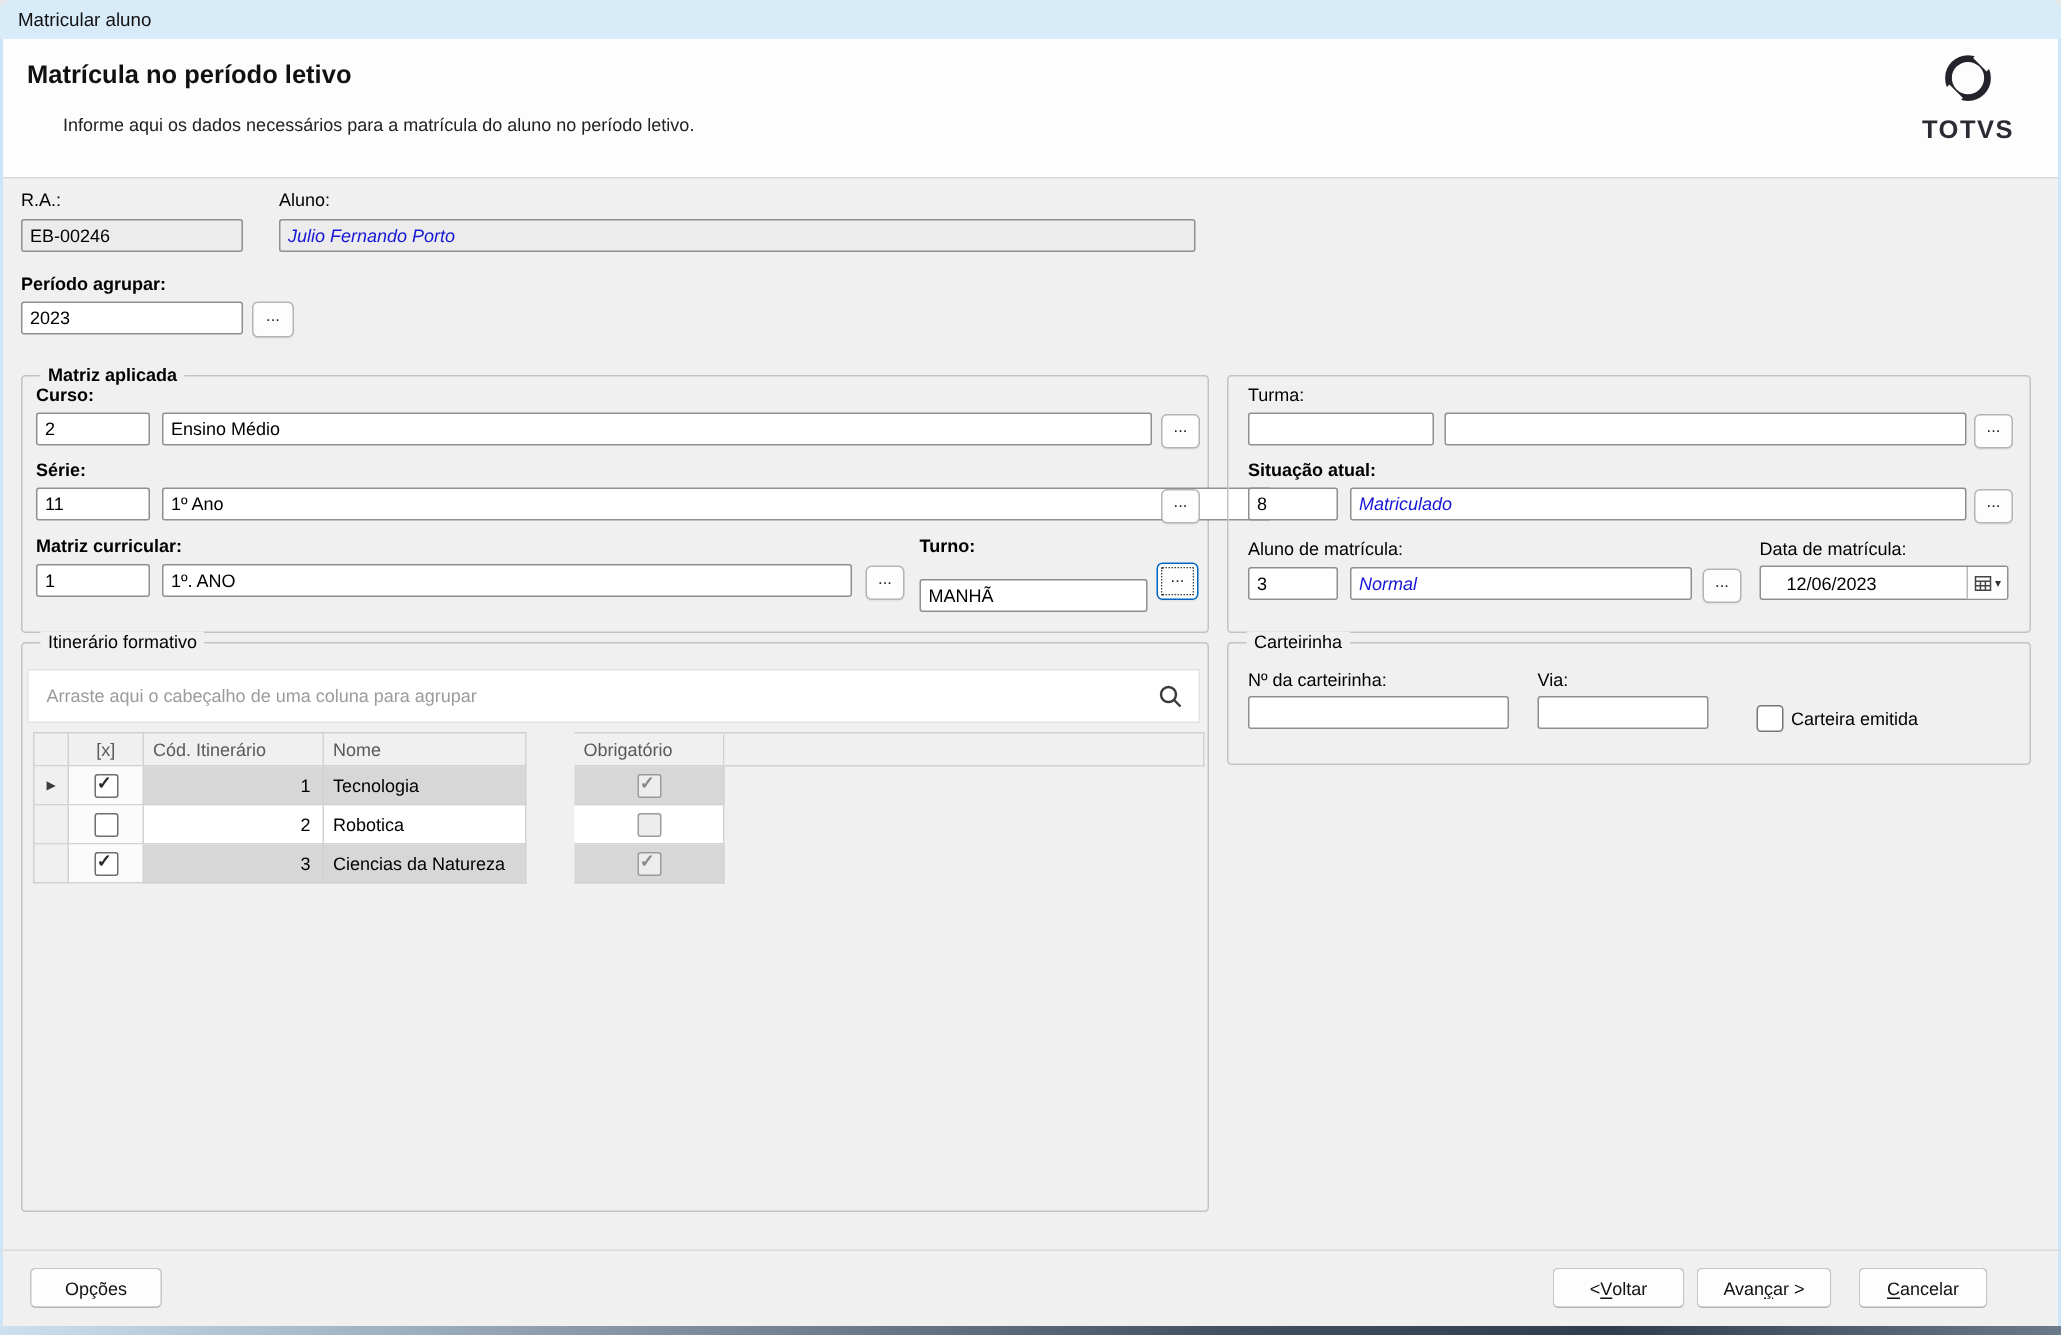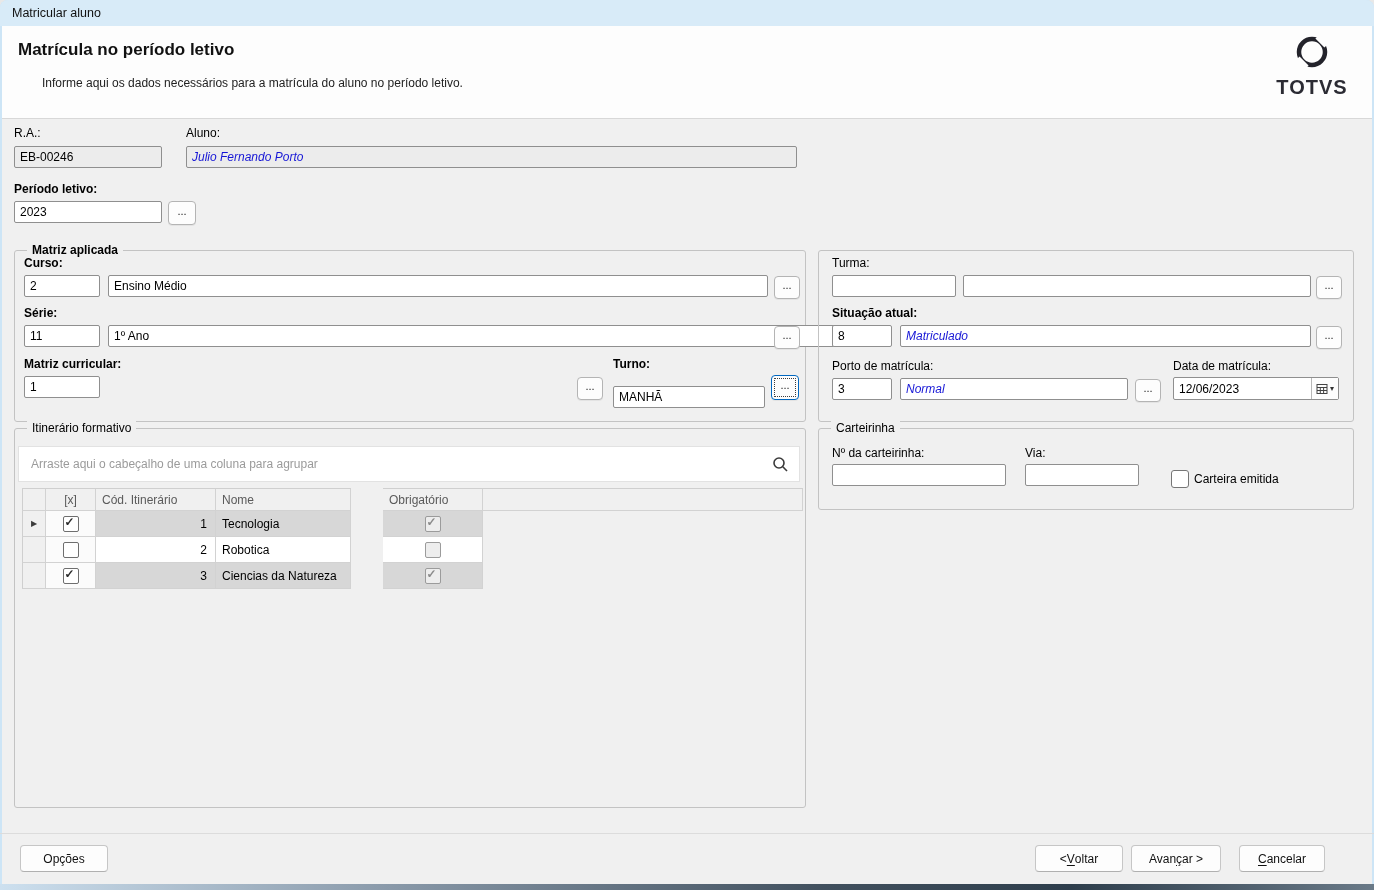--- a/index.html
+++ b/index.html
@@ -6,21 +6,21 @@
   .win{position:relative;width:1374px;height:890px;background:#f0f0f0;overflow:hidden;
        border-radius:8px 8px 0 0;
        box-shadow:inset 2px 0 0 #cde5f6, inset -2px 0 0 #cde5f6, inset 0 2px 0 #cde5f6;}
   .titlebar{position:absolute;left:0;top:0;width:100%;height:26px;background:#d8ebf8;
             font-size:12.5px;color:#111;line-height:26px;padding-left:12px;box-sizing:border-box;}
   .header{position:absolute;left:2px;top:26px;width:1370px;height:92px;background:#fdfdfd;
           border-bottom:1px solid #d8d8d8;}
   .htitle{position:absolute;left:16px;top:14px;font-size:17px;font-weight:bold;color:#111;}
   .hsub{position:absolute;left:40px;top:50px;font-size:12px;color:#222;}
   .brand{position:absolute;right:18px;top:8px;width:84px;text-align:center;}
-  .brandname{font-size:20px;font-weight:bold;letter-spacing:1px;color:#2b2b33;margin-top:2px;}
+  .brandname{font-size:17px;font-weight:bold;letter-spacing:1px;color:#2b2b33;margin-top:2px;}
   .lbl{position:absolute;font-size:12px;color:#000;white-space:nowrap;}
   .b{font-weight:bold;}
   .tf{position:absolute;height:22px;border:1px solid #8f8f8f;background:#fff;border-radius:2px;
       font-family:"Liberation Sans",sans-serif;font-size:12px;color:#000;padding:0 5px;box-sizing:border-box;outline:none;}
   .ro{background:#ececec;}
   .blue{color:#1616d6;font-style:italic;}
   .dots{position:absolute;width:24px;height:21px;background:#fdfdfd;border:1px solid #b4b4b4;border-radius:4px;
         font-size:11px;line-height:17px;text-align:center;color:#222;cursor:pointer;box-shadow:0 1px 0 rgba(0,0,0,.05);}
   .dots.focus{border:1px solid #0067c0;outline:1px dotted #3c3c3c;outline-offset:-4px;}
   .gbox{position:absolute;border:1px solid #c3c3c3;border-radius:3px;}
@@ -46,21 +46,21 @@
   .cobrig{width:100px;justify-content:center;margin-left:32px;}
   .fill{flex:1;}
   .arrow{font-size:8px;color:#3c3c3c;}
   .cb{width:14px;height:14px;border:1px solid #6e6e6e;background:#fff;border-radius:2px;position:relative;display:inline-block;}
   .cb.checked::after{content:"✓";position:absolute;left:1px;top:-2px;font-size:12px;font-weight:bold;color:#2b2b2b;}
   .cb.gray{background:#ededed;border-color:#9b9b9b;}
   .cb.gray.checked::after{color:#8a8a8a;}
   .cb2{position:absolute;width:16px;height:16px;border:1px solid #767676;background:#fff;border-radius:3px;display:inline-block;}
   .datef{position:absolute;left:1173px;top:377px;width:166px;height:23px;border:1px solid #8f8f8f;background:#fff;
          border-radius:2px;box-sizing:border-box;display:flex;align-items:center;}
-  .dateval{flex:1;font-size:12px;padding-left:5px;}
+  .dateval{flex:1;font-size:12px;padding-left:5px;margin-left:12px;}
   .datebtn{width:26px;height:21px;border-left:1px solid #b8b8b8;display:flex;align-items:center;justify-content:center;gap:2px;cursor:pointer;background:#fdfdfd;}
   .ddarrow{font-size:8px;color:#333;}
   .footline{position:absolute;left:0;top:833px;width:100%;border-top:1px solid #dcdcdc;}
   .btn{position:absolute;height:27px;background:#fdfdfd;border:1px solid #c6c6c6;border-bottom-color:#b0b0b0;
        border-radius:4px;font-family:"Liberation Sans",sans-serif;font-size:12px;color:#111;cursor:pointer;
        display:flex;align-items:center;justify-content:center;box-sizing:border-box;}
   .u{text-decoration:underline;text-underline-offset:2px;}
   .bstrip{position:absolute;left:0;top:884px;width:100%;height:6px;
           background:linear-gradient(90deg,#cde0ef 0%,#8a9aaa 28%,#41505e 60%,#2e3e4c 78%,#6a7a88 100%);}
 </style>
@@ -84,56 +84,57 @@
       </svg>
       <div class="brandname">TOTVS</div>
     </div>
   </div>
 
   <div class="lbl" style="left:14px;top:126px">R.A.:</div>
   <input class="tf ro" style="left: 14px; top: 146px; width: 148px;" value="EB-00246">
   <div class="lbl" style="left:186px;top:126px">Aluno:</div>
   <input class="tf ro blue" style="left: 186px; top: 146px; width: 611px;" value="Julio Fernando Porto">
 
-  <div class="lbl b" style="left:14px;top:182px">Período letivo:</div>
+  <div class="lbl b" style="left:14px;top:182px">Período agrupar:</div>
   <input class="tf" style="left: 14px; top: 201px; width: 148px;" value="2023">
   <div class="dots" style="left:168px;top:201px;width:26px;height:22px;line-height:18px">...</div>
 
   <div class="gbox" style="left:14px;top:250px;width:790px;height:170px">
     <span class="legend b">Matriz aplicada</span>
   </div>
   <div class="lbl b" style="left:24px;top:256px">Curso:</div>
   <input class="tf" style="left: 24px; top: 275px; width: 76px;" value="2">
   <input class="tf" style="left: 108px; top: 275px; width: 660px;" value="Ensino Médio">
   <div class="dots" style="left:774px;top:276px">...</div>
 
   <div class="lbl b" style="left:24px;top:306px">Série:</div>
   <input class="tf" style="left: 24px; top: 325px; width: 76px;" value="11">
   <input class="tf" style="left: 108px; top: 325px; width: 740px;" value="1º Ano">
   <div class="dots" style="left:774px;top:326px">...</div>
 
   <div class="lbl b" style="left:24px;top:357px">Matriz curricular:</div>
   <input class="tf" style="left: 24px; top: 376px; width: 76px;" value="1">
+  <input class="tf" style="left: 108px; top: 376px; width: 460px;" value="1º. ANO">
   <div class="dots" style="left:577px;top:377px">...</div>
   <div class="lbl b" style="left:613px;top:357px">Turno:</div>
   <input class="tf" style="left: 613px; top: 386px; width: 152px;" value="MANHÃ">
   <div class="dots focus" style="left:771px;top:375px;width:26px;height:23px;line-height:19px">...</div>
 
   <div class="gbox" style="left:818px;top:250px;width:534px;height:170px"></div>
   <div class="lbl" style="left:832px;top:256px">Turma:</div>
   <input class="tf" style="left: 832px; top: 275px; width: 124px;" value="">
   <input class="tf" style="left: 963px; top: 275px; width: 348px;" value="">
   <div class="dots" style="left:1316px;top:276px">...</div>
 
   <div class="lbl b" style="left:832px;top:306px">Situação atual:</div>
   <input class="tf" style="left: 832px; top: 325px; width: 60px;" value="8">
   <input class="tf blue" style="left: 900px; top: 325px; width: 411px;" value="Matriculado">
   <div class="dots" style="left:1316px;top:326px">...</div>
 
-  <div class="lbl" style="left:832px;top:359px">Porto de matrícula:</div>
+  <div class="lbl" style="left:832px;top:359px">Aluno de matrícula:</div>
   <input class="tf" style="left: 832px; top: 378px; width: 60px;" value="3">
   <input class="tf blue" style="left: 900px; top: 378px; width: 228px;" value="Normal">
   <div class="dots" style="left:1135px;top:379px">...</div>
   <div class="lbl" style="left:1173px;top:359px">Data de matrícula:</div>
   <div class="datef">
     <span class="dateval">12/06/2023</span>
     <span class="datebtn">
       <svg width="12" height="12" viewBox="0 0 12 12">
         <rect x="1" y="1.5" width="10" height="9" fill="none" stroke="#444" stroke-width="1"></rect>
         <line x1="1" y1="4.5" x2="11" y2="4.5" stroke="#444" stroke-width="1"></line>

